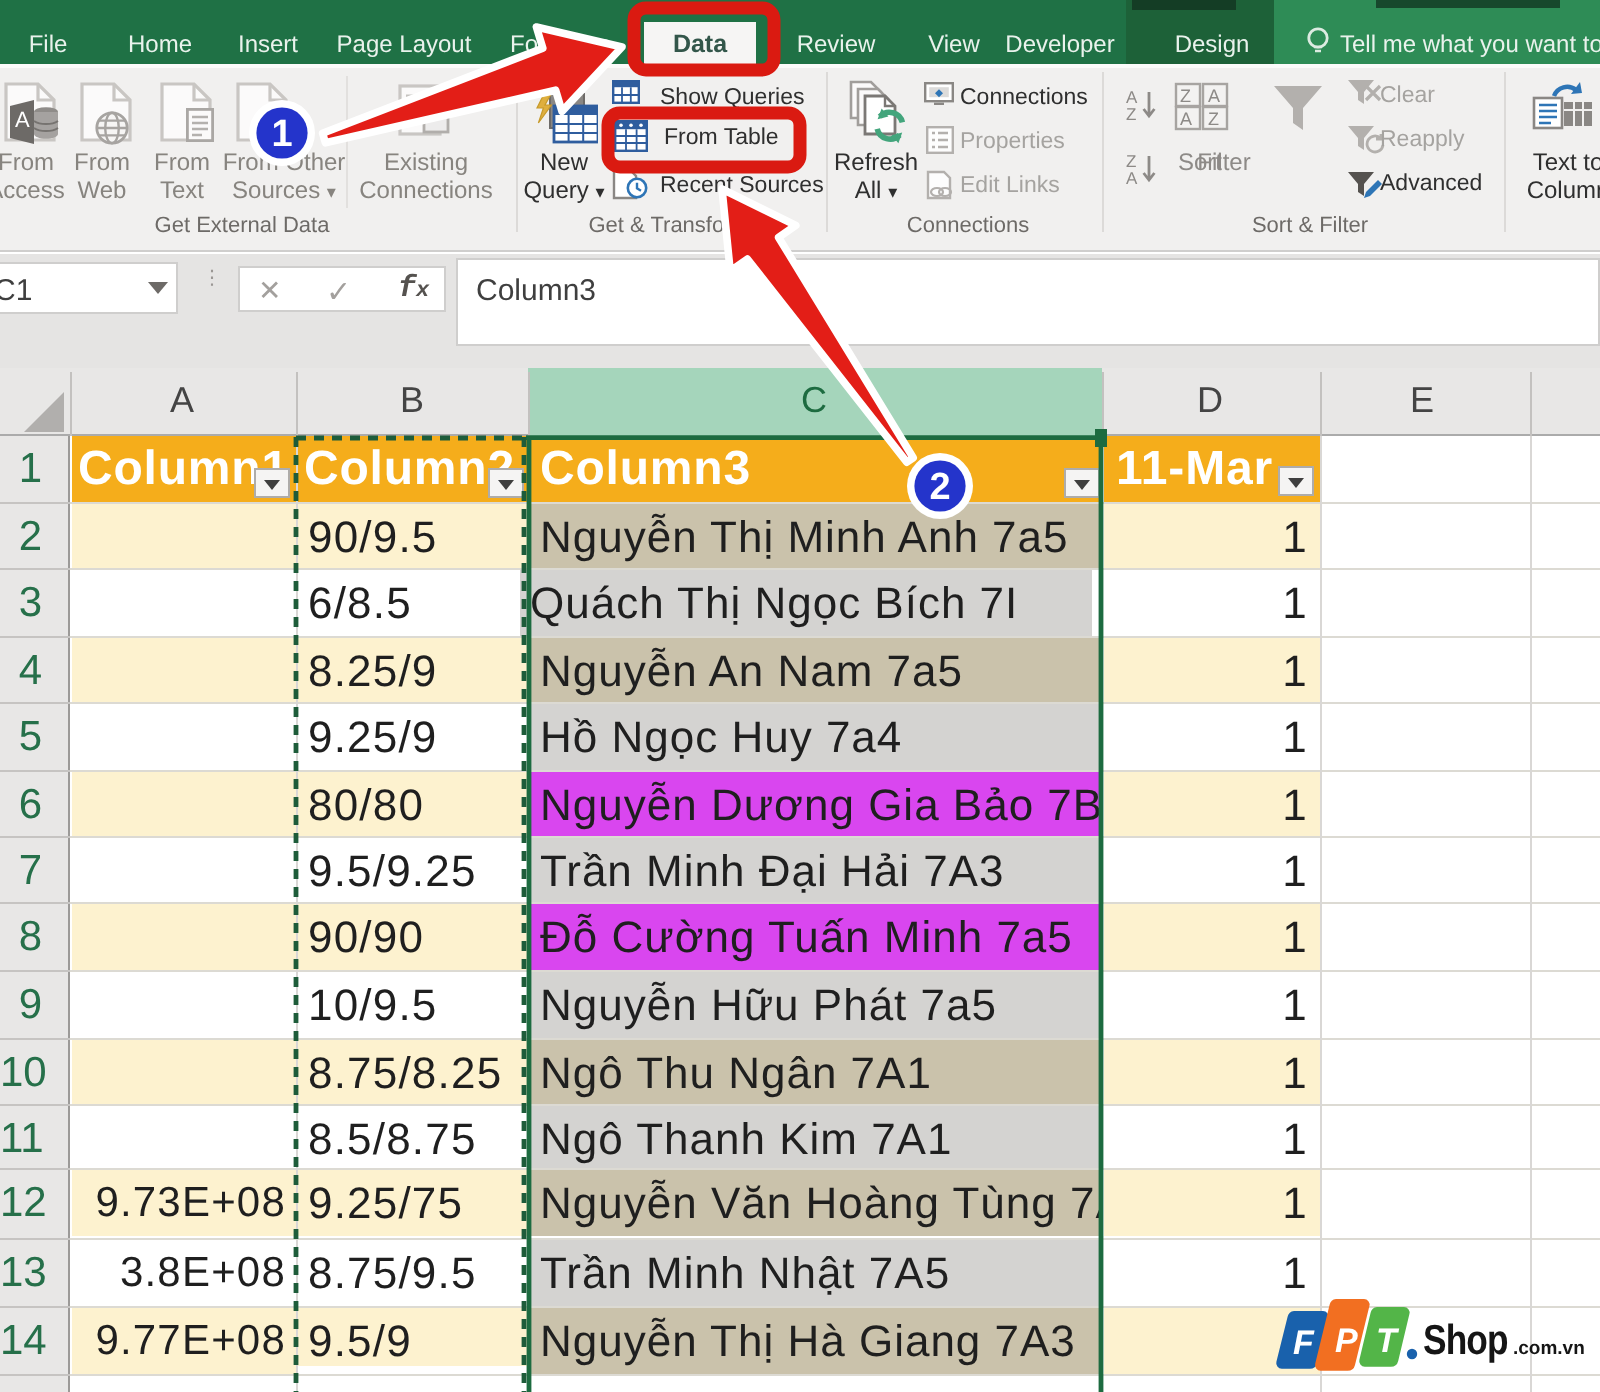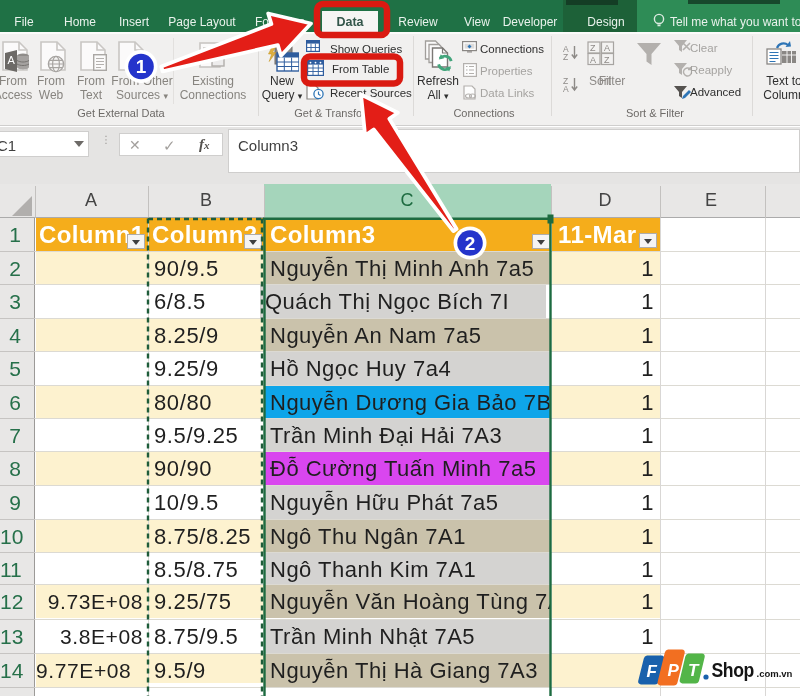--- a/index.html
+++ b/index.html
@@ -141,21 +141,21 @@
 <svg class="abs" style="left:463px;top:63px" width="14" height="14" viewBox="0 0 14 14">
     <rect x=".6" y=".6" width="12.8" height="12.8" fill="#fdfdfd" stroke="#b3b0ad" stroke-width="1.2"></rect>
     <path d="M3 3.5h1.5M3 7h1.5M3 10.5h1.5M6 3.5h5M6 7h5M6 10.5h5" stroke="#b3b0ad" stroke-width="1.2"></path>
   </svg>
 <div class="menu" style="left:480px;top:65px;color:#a5a3a0">Properties</div>
 <svg class="abs" style="left:463px;top:85px" width="15" height="15" viewBox="0 0 15 15">
     <path d="M1 1h8l3 3v10H1z" fill="#fdfdfd" stroke="#b3b0ad" stroke-width="1.2"></path>
     <ellipse cx="5.5" cy="11" rx="3" ry="2" fill="none" stroke="#b3b0ad" stroke-width="1.1"></ellipse>
     <ellipse cx="9.5" cy="11" rx="3" ry="2" fill="none" stroke="#b3b0ad" stroke-width="1.1"></ellipse>
   </svg>
-<div class="menu" style="left:480px;top:87px;color:#a5a3a0">Data Links</div>
+<div class="menu" style="left:480px;top:87px;color:#a5a3a0">Edit Links</div>
 <div class="glbl" style="left:484px">Connections</div>
 <svg class="abs" style="left:563px;top:44px" width="16" height="17" viewBox="0 0 16 17">
     <text x="0" y="7.5" font-size="8.5" fill="#8d8a87" font-family="Liberation Sans">A</text>
     <text x="0" y="16" font-size="8.5" fill="#8d8a87" font-family="Liberation Sans">Z</text>
     <path d="M11.5 2v11M8.8 10.5l2.7 3.5 2.7-3.5" fill="none" stroke="#8d8a87" stroke-width="1.4"></path>
   </svg>
 <svg class="abs" style="left:563px;top:76px" width="16" height="17" viewBox="0 0 16 17">
     <text x="0" y="7.5" font-size="8.5" fill="#8d8a87" font-family="Liberation Sans">Z</text>
     <text x="0" y="16" font-size="8.5" fill="#8d8a87" font-family="Liberation Sans">A</text>
     <path d="M11.5 2v11M8.8 10.5l2.7 3.5 2.7-3.5" fill="none" stroke="#8d8a87" stroke-width="1.4"></path>
@@ -207,21 +207,21 @@
   </svg>
 <div class="rlbl" style="left:784px;top:75px;color:#2f2f2f">Text to<br>Column</div>
 <div class="abs" style="left:0;top:127px;width:800px;height:57px;background:#e5e4e3"></div>
 <div class="abs" style="left:-12px;top:131px;width:101px;height:26px;background:#fff;border:1px solid #cfcecd"></div>
 <div class="abs" style="left:-3px;top:137px;font-size:15px;color:#3f3f3f">C1</div>
 <div class="abs" style="left:74px;top:141px;border-left:5px solid transparent;border-right:5px solid transparent;border-top:6px solid #6d6a67"></div>
 <div class="abs" style="left:101px;top:138px;width:3px;height:12px;color:#9a9794;font-size:10px;line-height:4px">⋮</div>
 <div class="abs" style="left:119px;top:133px;width:104px;height:23px;background:#fff;border:1px solid #cfcecd"></div>
 <div class="abs" style="left:129px;top:137px;font-size:14px;color:#a3a09d">✕</div>
 <div class="abs" style="left:163px;top:137px;font-size:15px;color:#a3a09d">✓</div>
-<div class="abs" style="left:199px;top:136px;font-size:15px;color:#55524f;font-family:Liberation Serif, serif;font-style:italic;font-weight:bold">f<span style="font-size:11px">x</span></div>
+<div class="abs" style="left:199px;top:136px;font-size:15px;color:#55524f;font-family:Liberation Mono, monospace;font-style:italic;font-weight:bold">f<span style="font-size:11px">x</span></div>
 <div class="abs" style="left:228px;top:129px;width:572px;height:44px;background:#fff;border:1px solid #cfcecd"></div>
 <div class="abs" style="left:238px;top:137px;font-size:15px;color:#3f3f3f">Column3</div>
 <div class="abs" style="left:0;top:184px;width:800px;height:512px;background:#fff"></div>
 <div class="abs" style="left:0;top:184px;width:800px;height:34px;background:#e8e7e6;border-bottom:1px solid #ababab"></div>
 <div class="abs" style="left:264px;top:184px;width:287px;height:34px;background:#a5d5bb"></div>
 <div class="abs" style="left:35px;top:186px;width:1px;height:32px;background:#c3c1bf"></div>
 <div class="abs" style="left:148px;top:186px;width:1px;height:32px;background:#c3c1bf"></div>
 <div class="abs" style="left:264px;top:186px;width:1px;height:32px;background:#c3c1bf"></div>
 <div class="abs" style="left:551px;top:186px;width:1px;height:32px;background:#c3c1bf"></div>
 <div class="abs" style="left:660px;top:186px;width:1px;height:32px;background:#c3c1bf"></div>
@@ -298,21 +298,21 @@
 <div class="cell" style="left:36px;top:318.6px;width:112px;height:32.5px;background:#fdf2cf;text-align:right;padding:5px 5px 0 0;font-size:21px"></div>
 <div class="cell" style="left:149px;top:318.6px;width:115px;height:32.5px;background:#fdf2cf;padding:4px 0 0 5px">8.25/9</div>
 <div class="cell" style="left:265px;top:318.6px;width:286px;height:32.5px;background:#cac2ab;padding:4px 0 0 5px;letter-spacing:0.5px">Nguyễn An Nam 7a5</div>
 <div class="cell" style="left:552px;top:318.6px;width:108px;height:32.5px;background:#fdf2cf;text-align:right;padding:4px 6px 0 0">1</div>
 <div class="cell" style="left:36px;top:352.1px;width:112px;height:32.5px;background:#fff;text-align:right;padding:5px 5px 0 0;font-size:21px"></div>
 <div class="cell" style="left:149px;top:352.1px;width:115px;height:32.5px;background:#fff;padding:4px 0 0 5px">9.25/9</div>
 <div class="cell" style="left:265px;top:352.1px;width:286px;height:32.5px;background:#d4d3d1;padding:4px 0 0 5px;letter-spacing:0.5px">Hồ Ngọc Huy 7a4</div>
 <div class="cell" style="left:552px;top:352.1px;width:108px;height:32.5px;background:#fff;text-align:right;padding:4px 6px 0 0">1</div>
 <div class="cell" style="left:36px;top:385.6px;width:112px;height:32.5px;background:#fdf2cf;text-align:right;padding:5px 5px 0 0;font-size:21px"></div>
 <div class="cell" style="left:149px;top:385.6px;width:115px;height:32.5px;background:#fdf2cf;padding:4px 0 0 5px">80/80</div>
-<div class="cell" style="left:265px;top:385.6px;width:286px;height:32.5px;background:#0ea5e9;padding:4px 0 0 5px;letter-spacing:0.5px">Nguyễn Dương Gia Bảo 7B</div>
+<div class="cell" style="left:265px;top:385.6px;width:286px;height:32.5px;background:#d946ef;padding:4px 0 0 5px;letter-spacing:0.5px">Nguyễn Dương Gia Bảo 7B</div>
 <div class="cell" style="left:552px;top:385.6px;width:108px;height:32.5px;background:#fdf2cf;text-align:right;padding:4px 6px 0 0">1</div>
 <div class="cell" style="left:36px;top:419.1px;width:112px;height:31.9px;background:#fff;text-align:right;padding:5px 5px 0 0;font-size:21px"></div>
 <div class="cell" style="left:149px;top:419.1px;width:115px;height:31.9px;background:#fff;padding:4px 0 0 5px">9.5/9.25</div>
 <div class="cell" style="left:265px;top:419.1px;width:286px;height:31.9px;background:#d4d3d1;padding:4px 0 0 5px;letter-spacing:0.5px">Trần Minh Đại Hải 7A3</div>
 <div class="cell" style="left:552px;top:419.1px;width:108px;height:31.9px;background:#fff;text-align:right;padding:4px 6px 0 0">1</div>
 <div class="cell" style="left:36px;top:452.0px;width:112px;height:33.0px;background:#fdf2cf;text-align:right;padding:5px 5px 0 0;font-size:21px"></div>
 <div class="cell" style="left:149px;top:452.0px;width:115px;height:33.0px;background:#fdf2cf;padding:4px 0 0 5px">90/90</div>
 <div class="cell" style="left:265px;top:452.0px;width:286px;height:33.0px;background:#d946ef;padding:4px 0 0 5px;letter-spacing:0.5px">Đỗ Cường Tuấn Minh 7a5</div>
 <div class="cell" style="left:552px;top:452.0px;width:108px;height:33.0px;background:#fdf2cf;text-align:right;padding:4px 6px 0 0">1</div>
 <div class="cell" style="left:36px;top:486.0px;width:112px;height:32.6px;background:#fff;text-align:right;padding:5px 5px 0 0;font-size:21px"></div>
@@ -328,21 +328,21 @@
 <div class="cell" style="left:265px;top:553.0px;width:286px;height:30.8px;background:#d4d3d1;padding:4px 0 0 5px;letter-spacing:0.5px">Ngô Thanh Kim 7A1</div>
 <div class="cell" style="left:552px;top:553.0px;width:108px;height:30.8px;background:#fff;text-align:right;padding:4px 6px 0 0">1</div>
 <div class="cell" style="left:36px;top:584.8px;width:112px;height:33.7px;background:#fdf2cf;text-align:right;padding:5px 5px 0 0;font-size:21px">9.73E+08</div>
 <div class="cell" style="left:149px;top:584.8px;width:115px;height:33.7px;background:#fdf2cf;padding:4px 0 0 5px">9.25/75</div>
 <div class="cell" style="left:265px;top:584.8px;width:286px;height:33.7px;background:#cac2ab;padding:4px 0 0 5px;letter-spacing:0.5px">Nguyễn Văn Hoàng Tùng 7A</div>
 <div class="cell" style="left:552px;top:584.8px;width:108px;height:33.7px;background:#fdf2cf;text-align:right;padding:4px 6px 0 0">1</div>
 <div class="cell" style="left:36px;top:619.5px;width:112px;height:33.0px;background:#fff;text-align:right;padding:5px 5px 0 0;font-size:21px">3.8E+08</div>
 <div class="cell" style="left:149px;top:619.5px;width:115px;height:33.0px;background:#fff;padding:4px 0 0 5px">8.75/9.5</div>
 <div class="cell" style="left:265px;top:619.5px;width:286px;height:33.0px;background:#d4d3d1;padding:4px 0 0 5px;letter-spacing:0.5px">Trần Minh Nhật 7A5</div>
 <div class="cell" style="left:552px;top:619.5px;width:108px;height:33.0px;background:#fff;text-align:right;padding:4px 6px 0 0">1</div>
-<div class="cell" style="left:36px;top:653.5px;width:112px;height:33.5px;background:#fdf2cf;text-align:left;padding:5px 5px 0 0;font-size:21px">9.77E+08</div>
+<div class="cell" style="left:36px;top:653.5px;width:112px;height:33.5px;background:#fdf2cf;text-align:right;padding:5px 5px 0 0;font-size:21px">9.77E+08</div>
 <div class="cell" style="left:149px;top:653.5px;width:115px;height:29px;background:#fdf2cf;padding:4px 0 0 5px">9.5/9</div>
 <div class="cell" style="left:265px;top:653.5px;width:286px;height:33.5px;background:#cac2ab;padding:4px 0 0 5px;letter-spacing:0.5px">Nguyễn Thị Hà Giang 7A3</div>
 <div class="cell" style="left:552px;top:653.5px;width:108px;height:33.5px;background:#fdf2cf;text-align:right;padding:4px 6px 0 0">1</div>
 <svg class="abs" style="left:0;top:0;z-index:50" width="800" height="696" viewBox="0 0 800 696">
 <path d="M264.5 218v478M550.5 218v478" stroke="#1d6b40" stroke-width="2.4" fill="none"></path>
 <path d="M263 218.8h289" stroke="#1d6b40" stroke-width="2.4" fill="none"></path>
 <rect x="547.5" y="214.5" width="6" height="9" fill="#1d6b40"></rect>
 <path d="M148 218.5v478M262 218.5v478" stroke="#1e5c3a" stroke-width="2.4" fill="none" stroke-dasharray="5 4"></path>
 <path d="M148 219h114" stroke="#1e5c3a" stroke-width="2.4" fill="none" stroke-dasharray="5 4"></path>
 <rect x="317" y="4" width="70" height="31" fill="none" stroke="#da1a11" stroke-width="6.5" rx="6"></rect>

